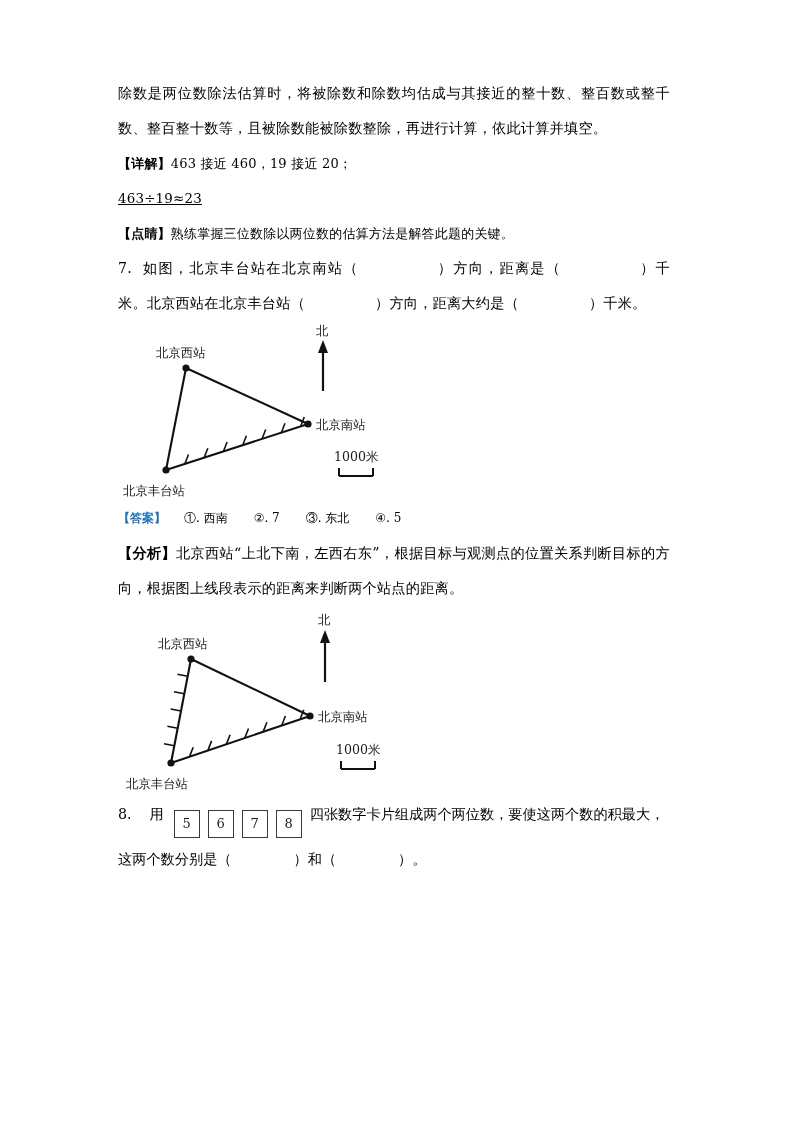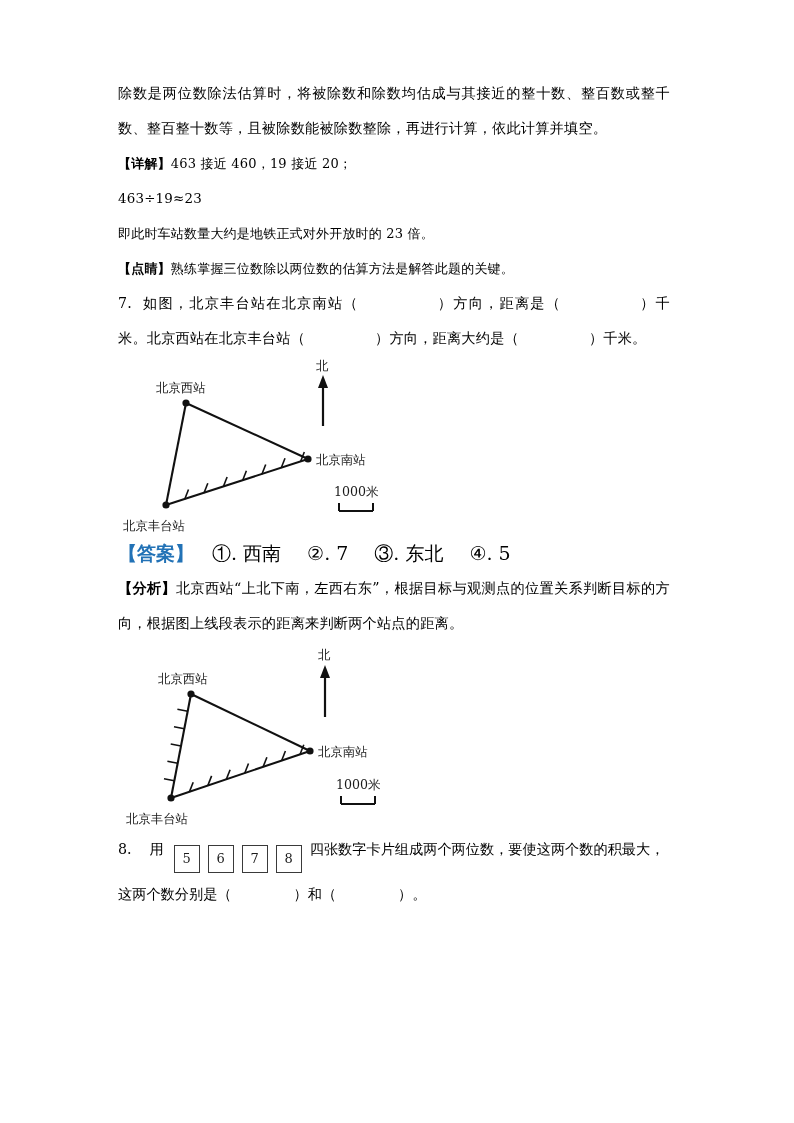--- a/index.html
+++ b/index.html
@@ -37,30 +37,31 @@
   .para {
     font-size: 14.2px;
     line-height: 35px;
     letter-spacing: 0.2px;
     text-align: justify;
     text-justify: inter-ideograph;
   }
   .math {
     font-family: "DejaVu Serif", "Liberation Serif", serif;
     font-size: 13.4px;
+    text-decoration: underline;
   }
   .tag-blue {
     color: #2272b6;
     font-weight: 600;
   }
   .tag-bold {
     font-weight: 700;
   }
   .answer-row {
-    font-size: 19px;
+    font-size: 12px;
     line-height: 35px;
   }
   .answer-row .ans-item {
     display: inline-block;
     margin-right: 26px;
   }
   .blank {
     display: inline-block;
   }
   
@@ -111,21 +112,20 @@
 
 <div class="page">
   <div class="content">
 
     <div class="para">除数是两位数除法估算时，将被除数和除数均估成与其接近的整十数、整百数或整千数、整百整十数等，且被除数能被除数整除，再进行计算，依此计算并填空。</div>
 
     <div class="line"><span class="tag-bold">【详解】</span><span>463 接近 460，19 接近 20；</span></div>
 
     <div class="line math">463÷19≈23</div>
 
-    <div class="line">即此时车站数量大约是地铁正式对外开放时的 23 倍。</div>
 
     <div class="line"><span class="tag-bold">【点睛】</span><span>熟练掌握三位数除以两位数的估算方法是解答此题的关键。</span></div>
 
     <div class="para"><span>7.</span><span class="sp-mid"></span><span>如图，北京丰台站在北京南站（</span><span class="blank" style="width:78px"></span><span>）方向，距离</span><span>是（</span><span class="blank" style="width:78px"></span><span>）千米。北京西站在北京丰台站（</span><span class="blank" style="width:70px"></span><span>）方向，距离大约是（</span><span class="blank" style="width:70px"></span><span>）千米。</span></div>
 
     <div class="figure">
       <svg width="300" height="180" viewBox="0 0 300 180">
 
         <line x1="68" y1="47" x2="48" y2="149" stroke="#111" stroke-width="2.1"></line>
         <line x1="68" y1="47" x2="190" y2="103" stroke="#111" stroke-width="2.1"></line>

